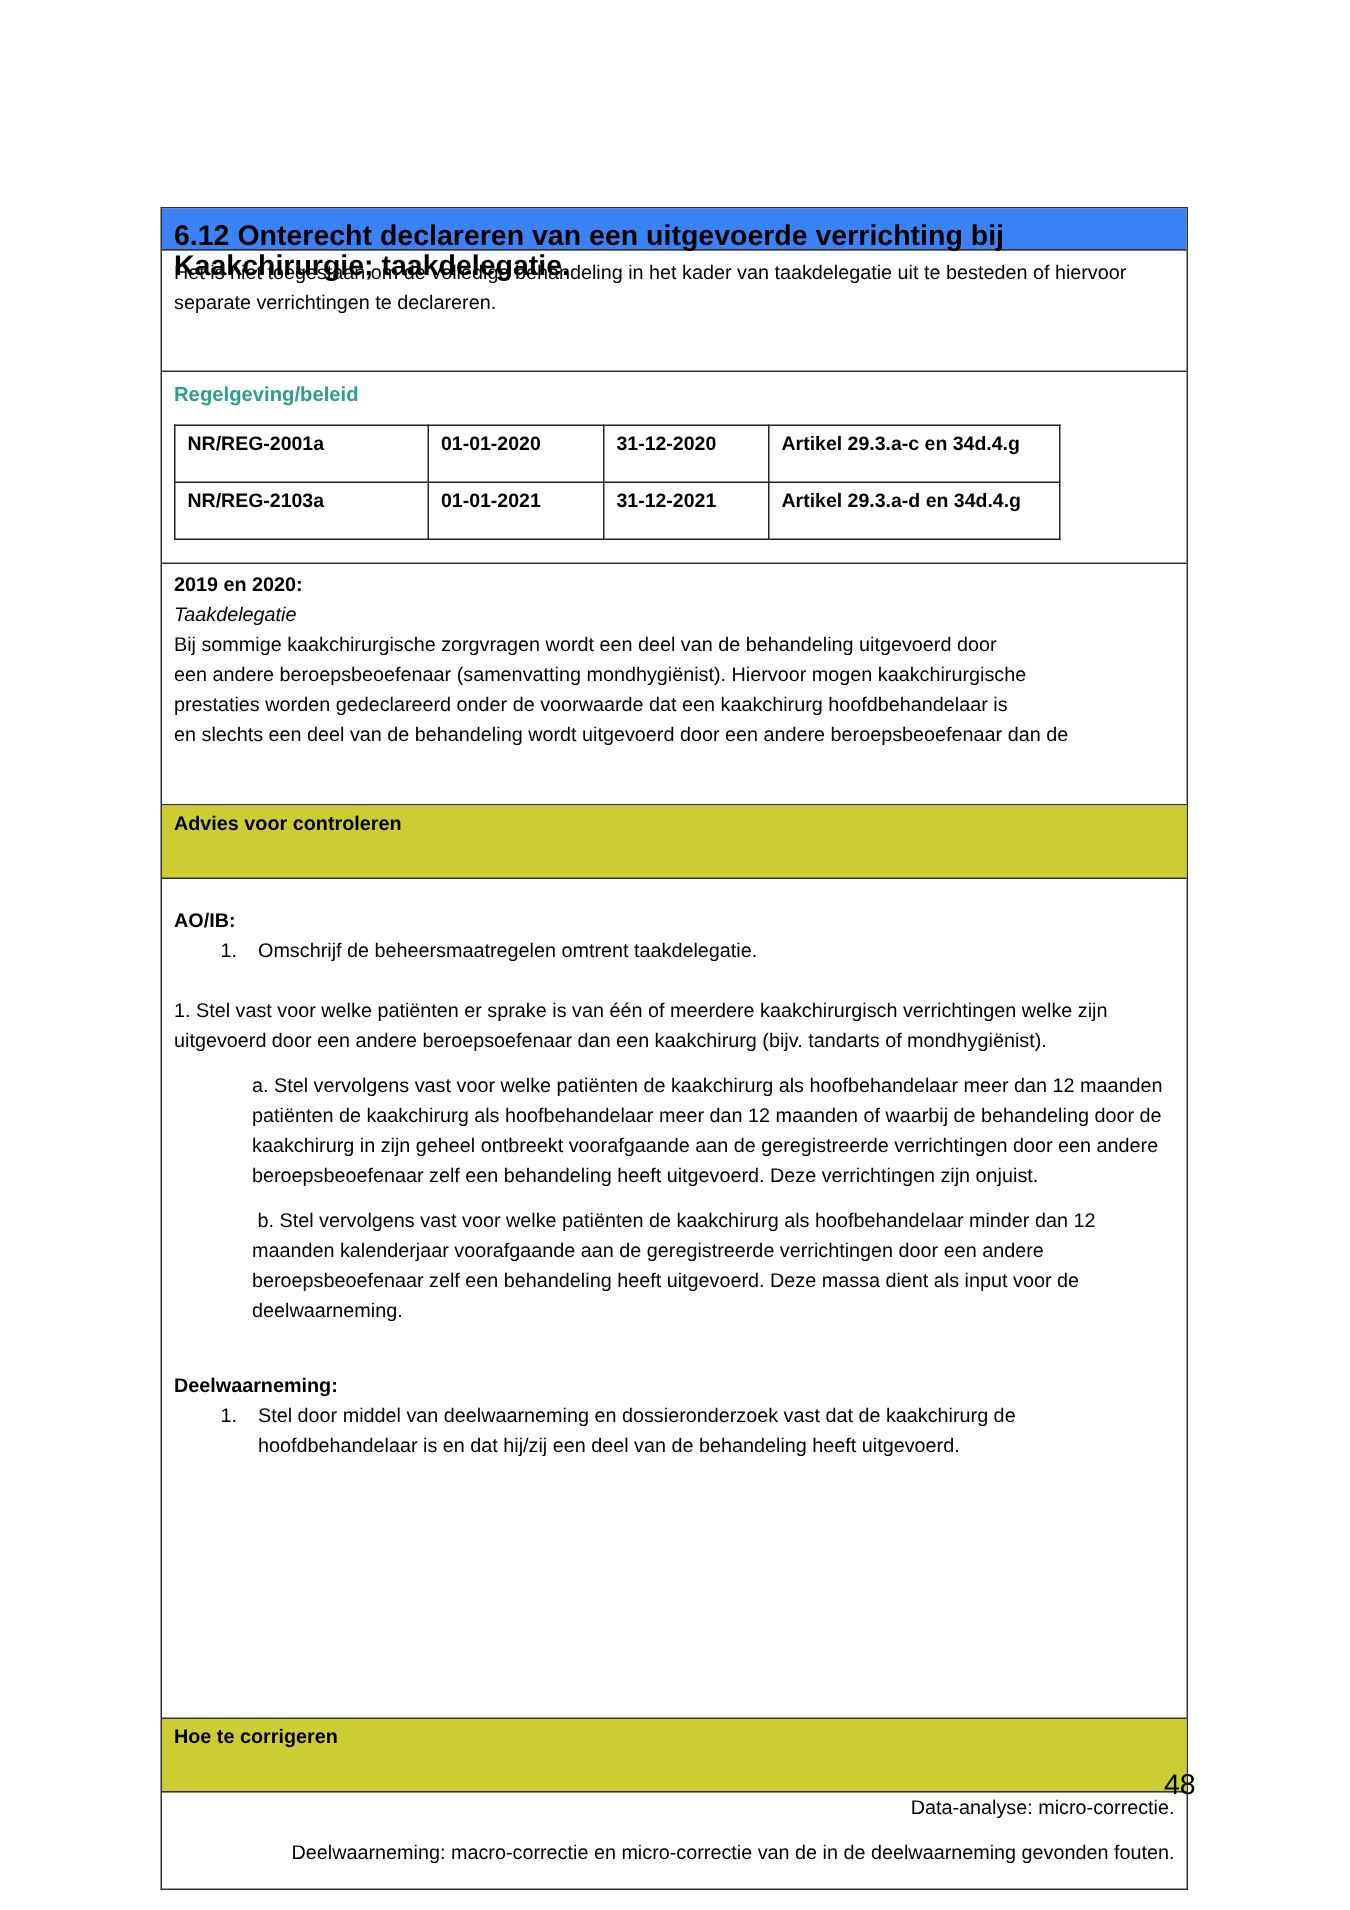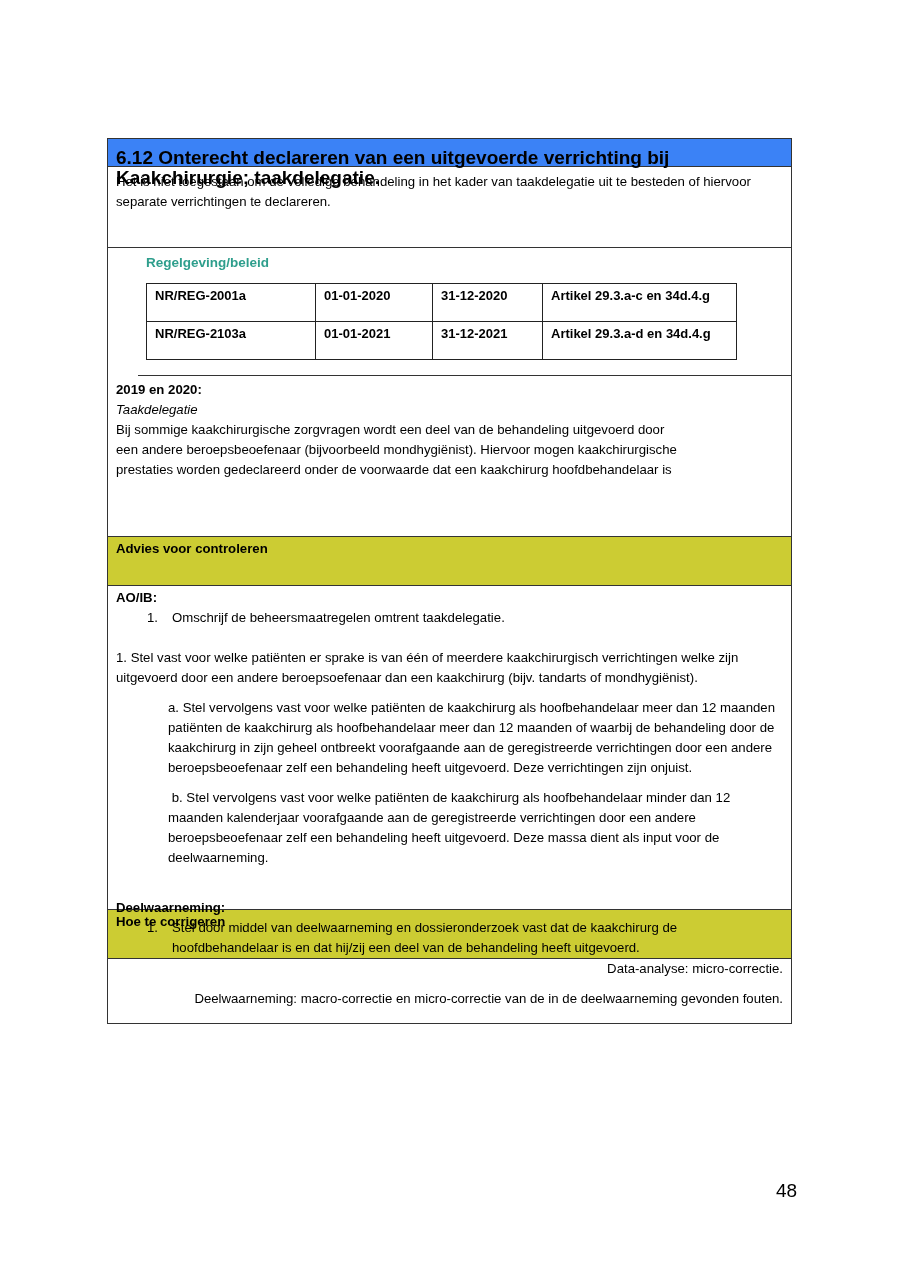--- a/index.html
+++ b/index.html
@@ -4,23 +4,23 @@
 <style>
   html, body { margin: 0; padding: 0; background: #ffffff; }
   body { width: 900px; height: 1273px; position: relative; font-family: "Liberation Sans", sans-serif; color: #000; }
   .page { position: absolute; left: 0; top: 0; width: 900px; height: 1273px; }
   .doc-table { position: absolute; left: 107px; top: 138px; width: 685px; border: 1.5px solid #333; box-sizing: border-box; }
   .row { border-bottom: 1.5px solid #333; box-sizing: border-box; padding: 3px 8px 4px 8px; font-size: 13.2px; line-height: 20px; }
   .row:last-child { border-bottom: none; }
   .row.teal { background: #3b82f6; height: 28px; padding-top: 9px; font-weight: bold; font-size: 19px; }
   .row.olive { background: #CCCC33; height: 49px; padding-top: 2px; font-weight: bold; }
   .row.summary { height: 81px; padding-top: 5px; }
-  .row.regel { height: 128px; padding-top: 5px; margin-left: 30px; }
+  .row.regel { height: 128px; padding-top: 5px; }
   .row.body2019 { height: 161px; padding-top: 4px; }
-  .row.advies-body { height: 324px; padding-top: 2px; }
+  .row.advies-body { height: 560px; padding-top: 18px; }
   .row.correct-body { height: 64px; padding-top: 0; text-align: right; }
   .green-heading { color: #2E9E8C; font-weight: bold; font-size: 13.5px; margin-bottom: 10px; }
   .reg-table { border-collapse: collapse; margin-left: 0; }
   .reg-table td { border: 1.5px solid #222; height: 33px; vertical-align: top; padding: 2px 8px; font-size: 13px; font-weight: bold; }
   .reg-table td.c1 { width: 152px; }
   .reg-table td.c2 { width: 100px; }
   .reg-table td.c3 { width: 93px; }
   .reg-table td.c4 { width: 177px; }
   .bold { font-weight: bold; }
   .italic { font-style: italic; }
@@ -63,22 +63,23 @@
           <td class="c4">Artikel 29.3.a-d en 34d.4.g</td>
         </tr>
       </tbody>
         </table>
     </div>
 
     <div class="row body2019">
       <div class="bold">2019 en 2020:</div>
       <div class="italic">Taakdelegatie</div>
       <div>Bij sommige kaakchirurgische zorgvragen wordt een deel van de behandeling uitgevoerd door</div>
-      <div>een andere beroepsbeoefenaar (bijvoorbeeld mondhygiënist). Hiervoor mogen kaakchirurgische</div>
+      <div>een andere beroepsbeoefenaar (samenvatting mondhygiënist). Hiervoor mogen kaakchirurgische</div>
       <div>prestaties worden gedeclareerd onder de voorwaarde dat een kaakchirurg hoofdbehandelaar is</div>
+      <div>en slechts een deel van de behandeling wordt uitgevoerd door een andere beroepsbeoefenaar dan de</div>
     </div>
 
     <div class="row olive">
       <span>Advies voor controleren</span>
     </div>
 
     <div class="row advies-body">
       <div class="bold">AO/IB:</div>
       <div class="num-item">
         <span class="num">1.</span>

